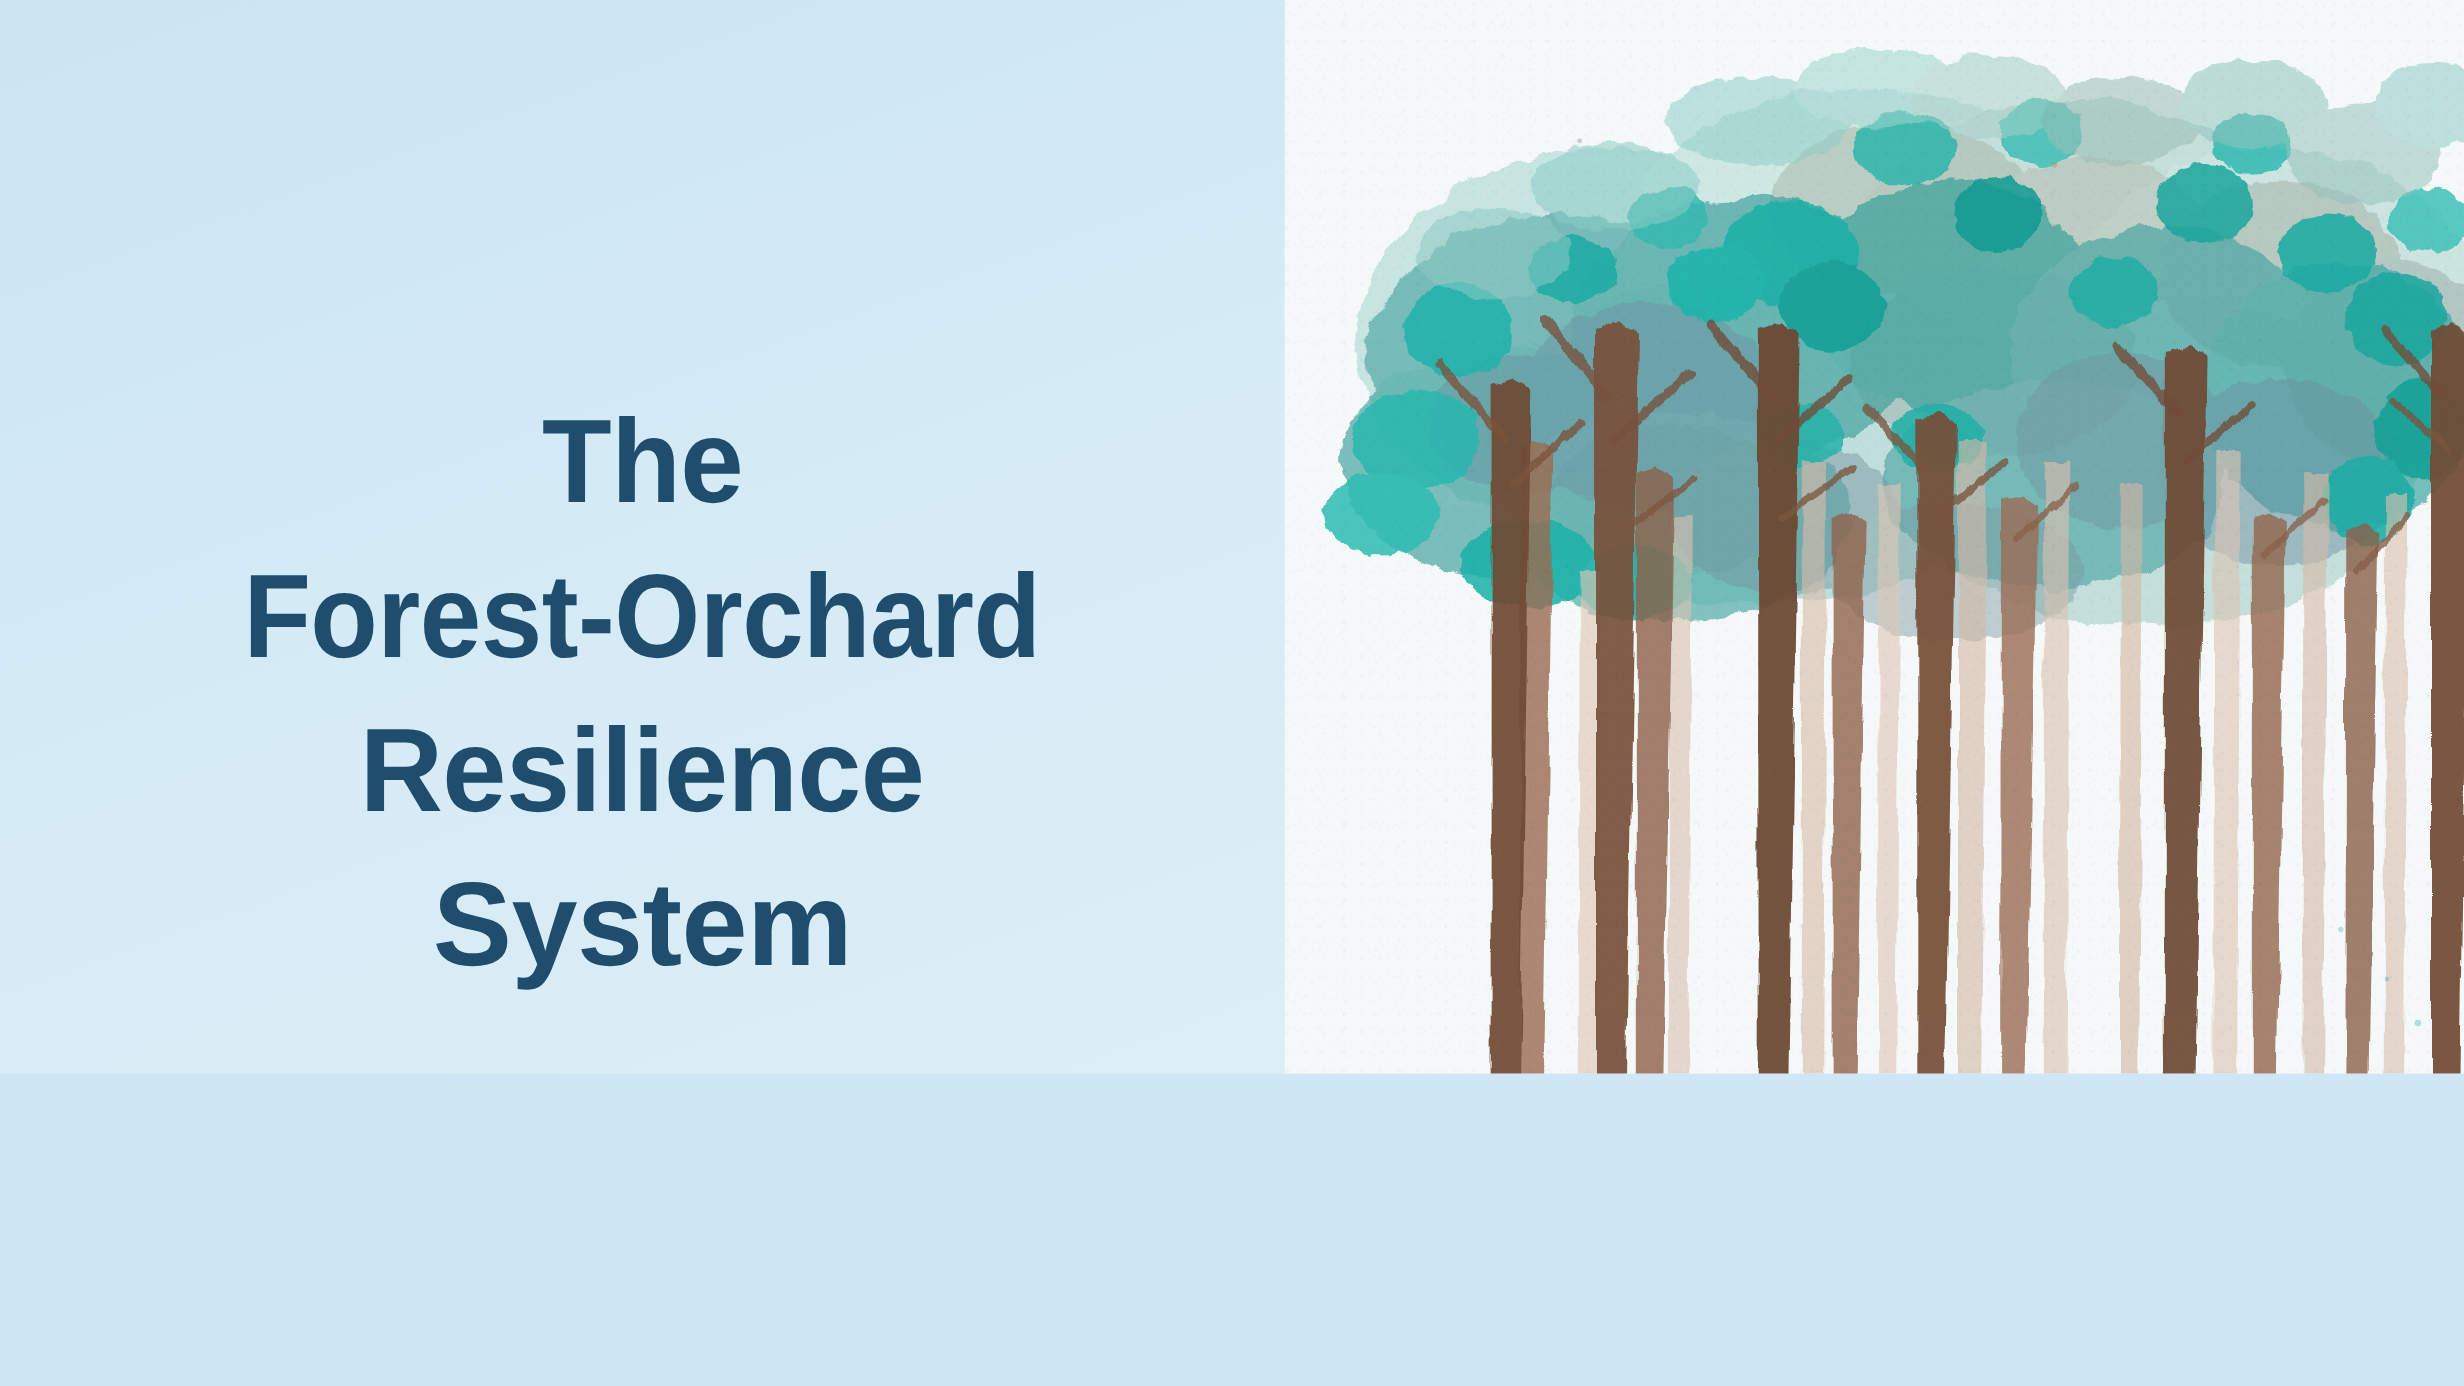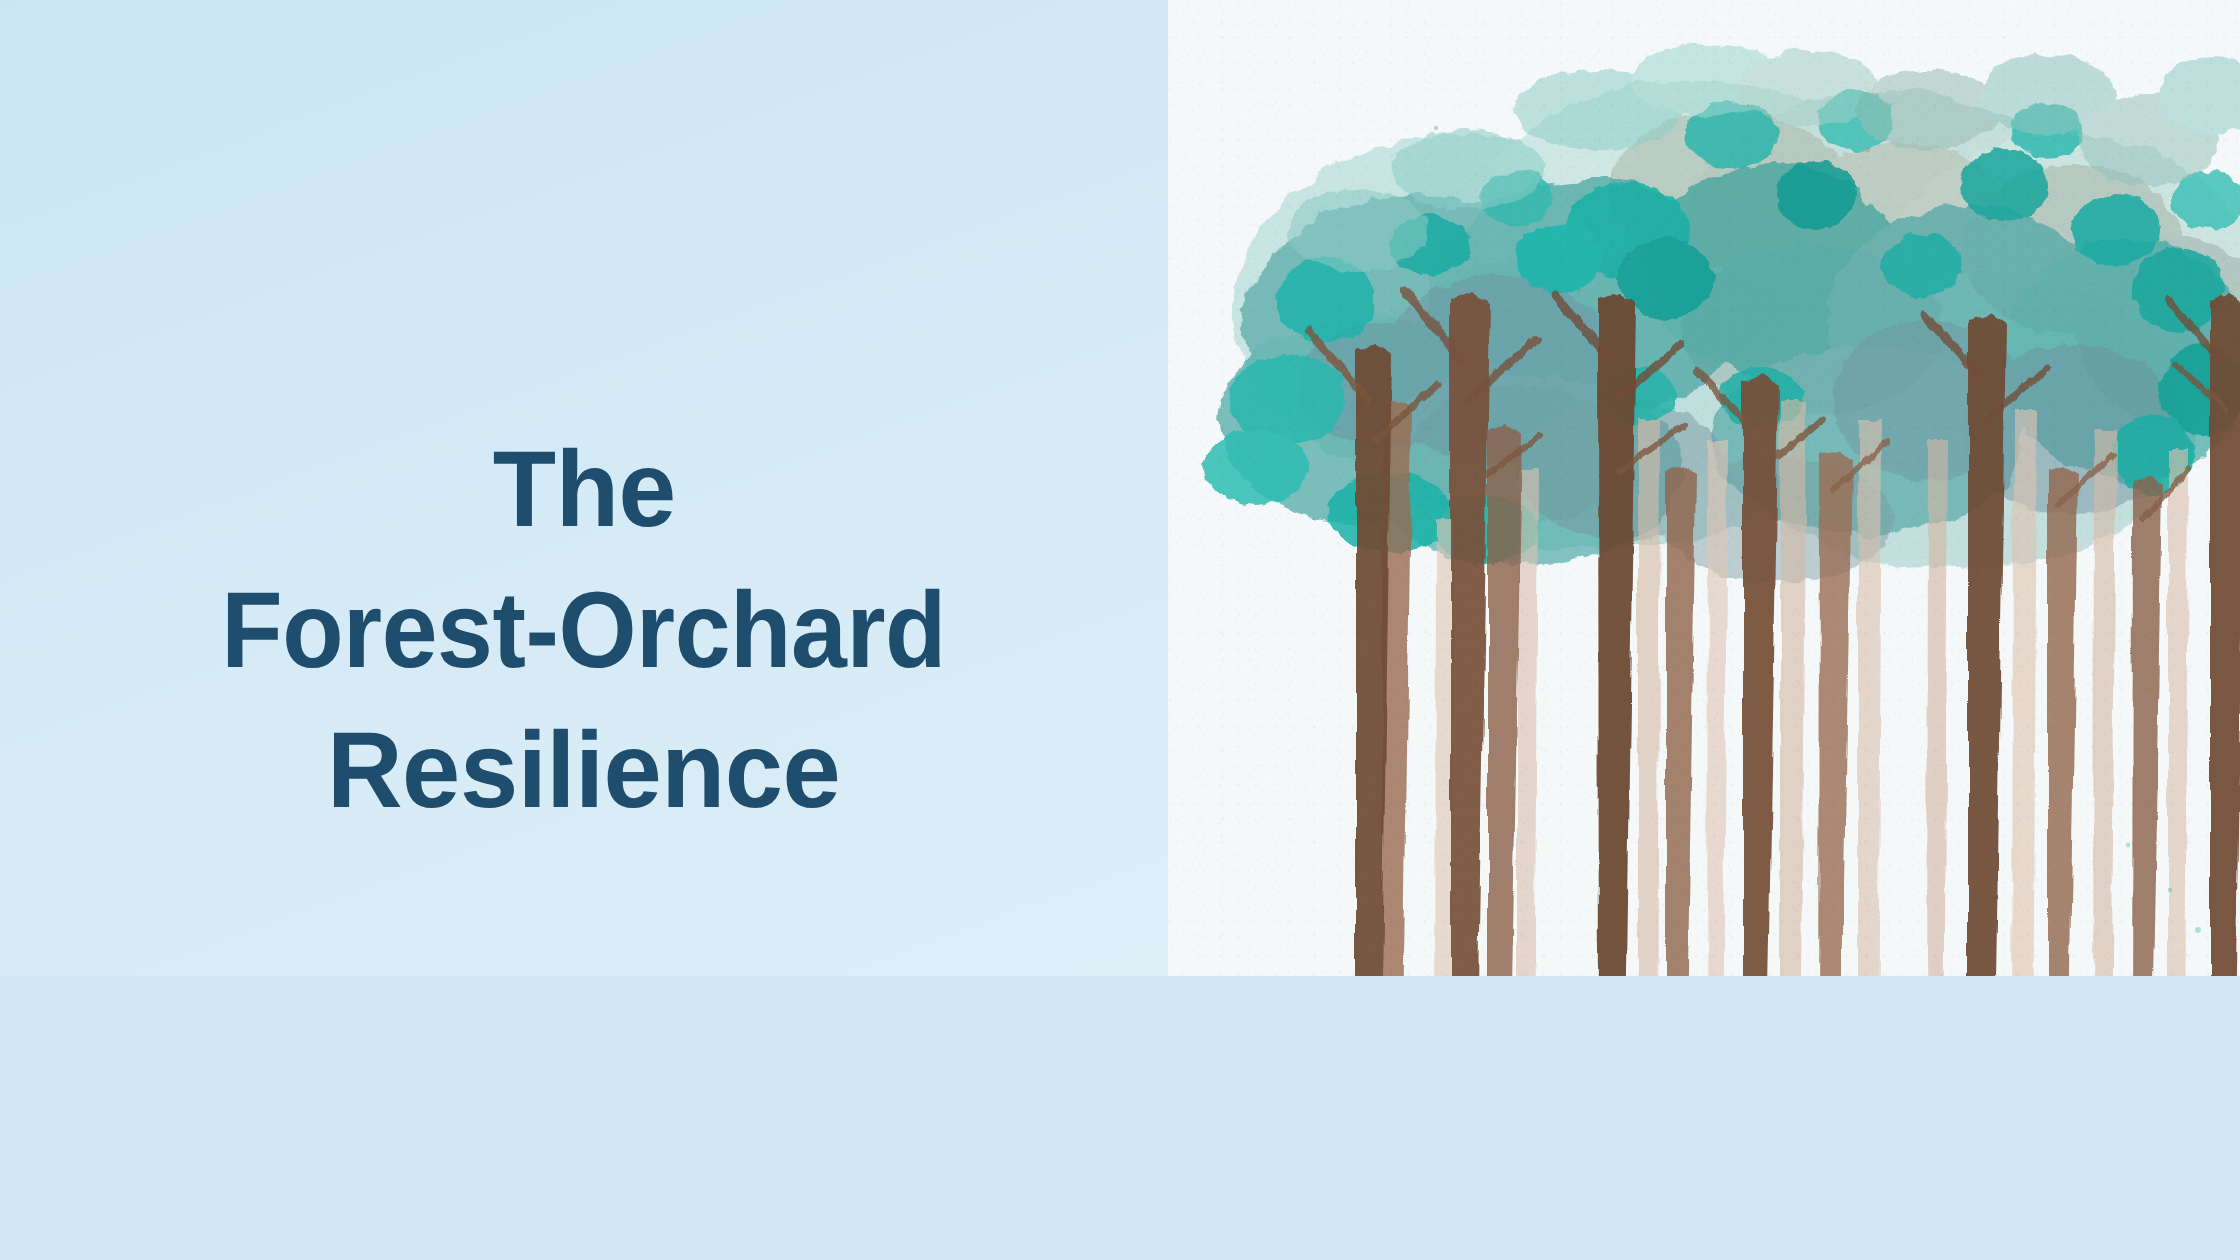--- a/index.html
+++ b/index.html
@@ -67,20 +67,21 @@
 </style>
 </head>
 <body>
 
 <div id="slide">
 
   <div id="title-block">
     <div class="title-line tl-1">The</div>
     <div class="title-line tl-2">Forest-Orchard</div>
     <div class="title-line tl-3">Resilience</div>
+    <div class="title-line tl-4">System</div>
   </div>
 
   <div id="art-panel">
     <svg id="art-svg" viewBox="0 0 1072 1260" preserveAspectRatio="xMidYMid slice">
       <defs>
         <filter id="wc" x="-25%" y="-25%" width="150%" height="150%">
           <feTurbulence type="fractalNoise" baseFrequency="0.035" numOctaves="4" seed="7" result="n"></feTurbulence>
           <feDisplacementMap in="SourceGraphic" in2="n" scale="17" xChannelSelector="R" yChannelSelector="G"></feDisplacementMap>
         </filter>
         <filter id="wc2" x="-25%" y="-25%" width="150%" height="150%">

